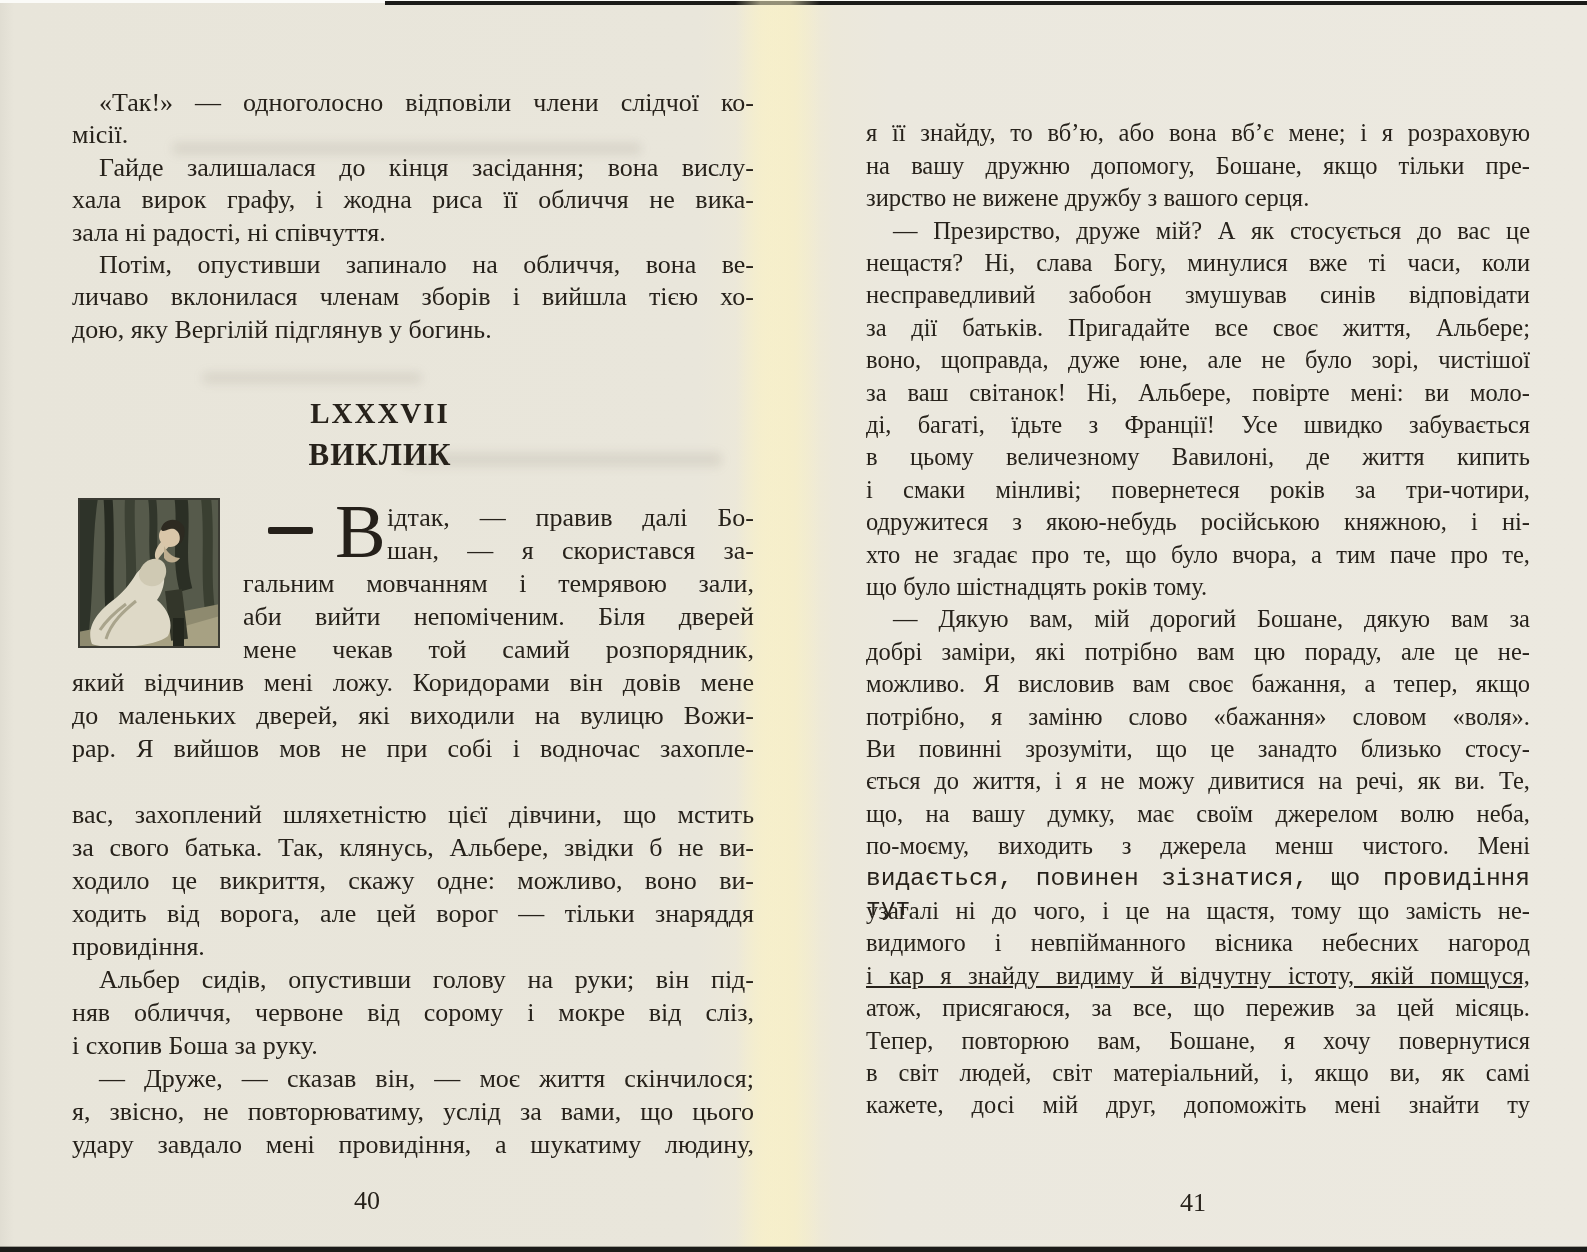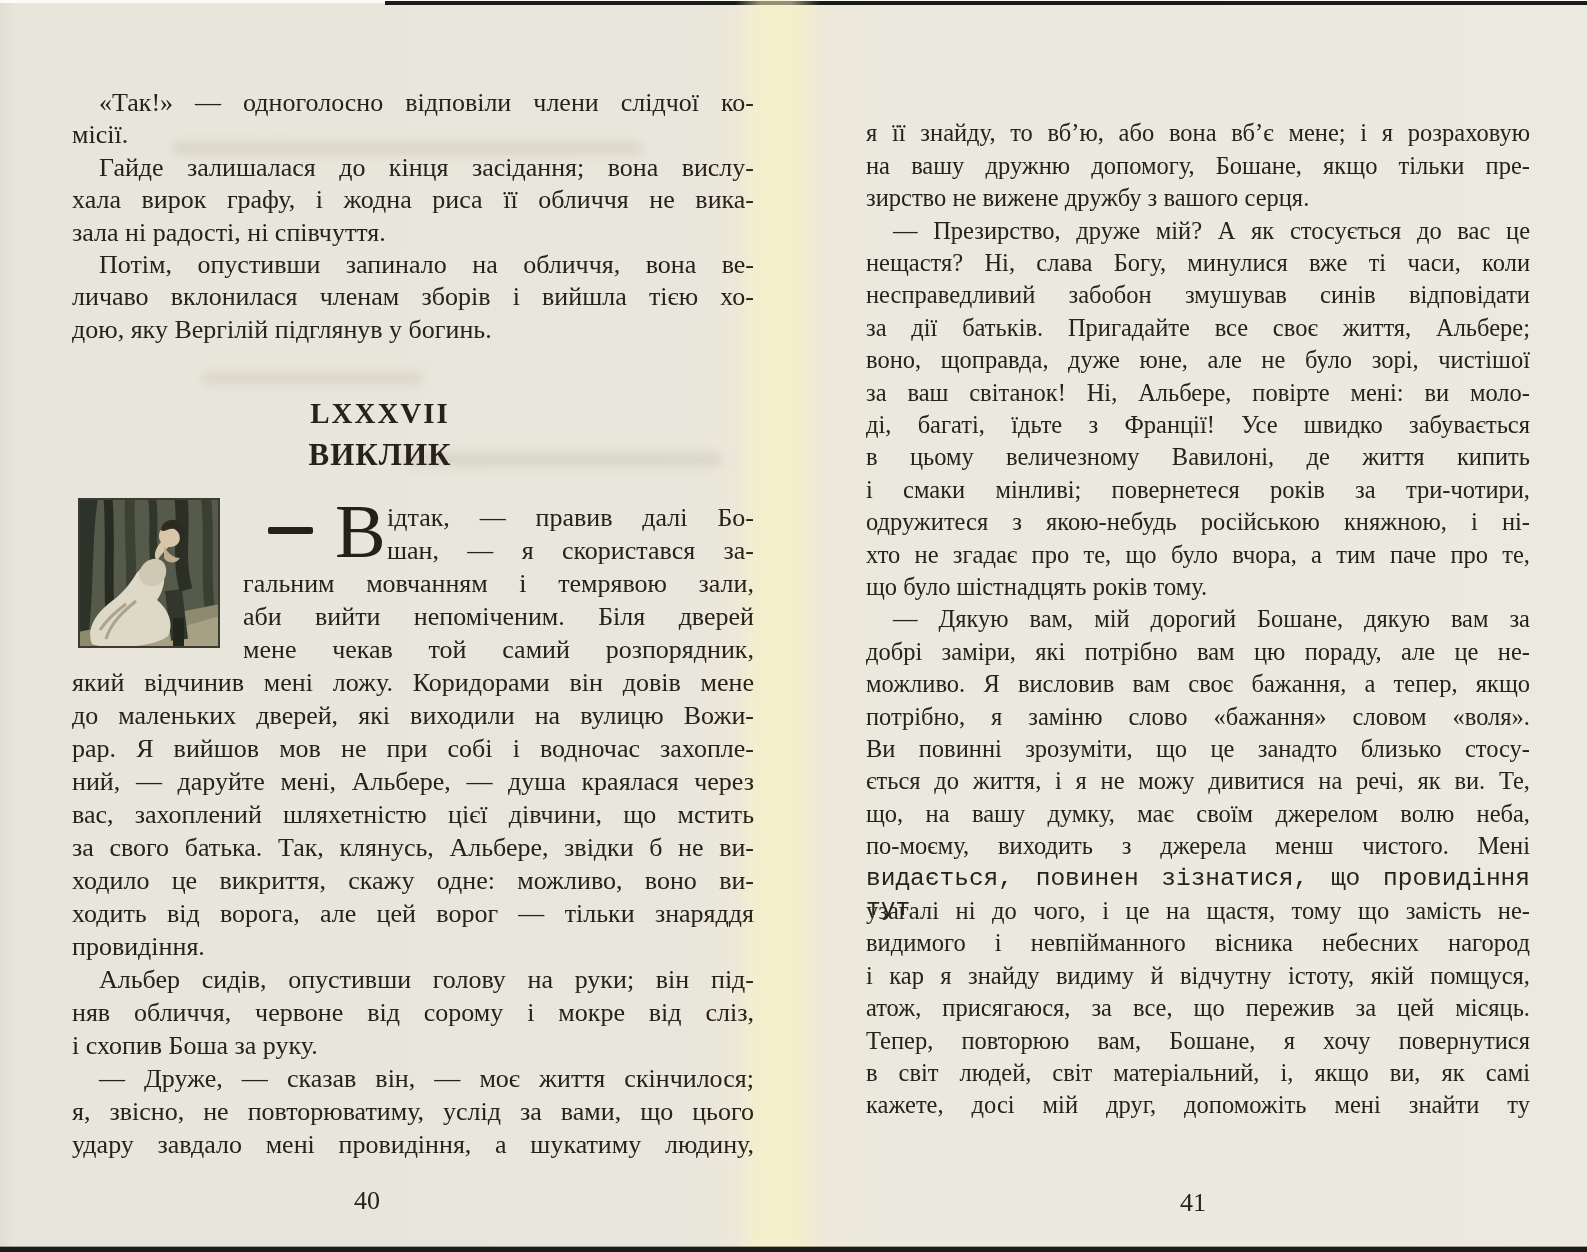--- a/index.html
+++ b/index.html
@@ -90,21 +90,20 @@
       <div class="ln h1" style="top: 398px;">LXXXVII</div>
       <div class="ln h2" style="top: 440px;">ВИКЛИК</div>
       <div class="ln j dline" style="top: 503px;">ідтак, — правив далі Бо-</div>
       <div class="ln j dline" style="top: 536px;">шан, — я скористався за-</div>
       <div class="ln j wline" style="top: 569px;">гальним мовчанням і темрявою зали,</div>
       <div class="ln j wline" style="top: 602px;">аби вийти непоміченим. Біля дверей</div>
       <div class="ln j wline" style="top: 635px;">мене чекав той самий розпорядник,</div>
       <div class="ln j" style="top: 668px;">який відчинив мені ложу. Коридорами він довів мене</div>
       <div class="ln j" style="top: 701px;">до маленьких дверей, які виходили на вулицю Вожи-</div>
       <div class="ln j" style="top: 734px;">рар. Я вийшов мов не при собі і водночас захопле-</div>
-      <div class="ln j" style="top: 767px;">ний, — даруйте мені, Альбере, — душа краялася через</div>
       <div class="ln j" style="top: 800px;">вас, захоплений шляхетністю цієї дівчини, що мстить</div>
       <div class="ln j" style="top: 833px;">за свого батька. Так, клянусь, Альбере, звідки б не ви-</div>
       <div class="ln j" style="top: 866px;">ходило це викриття, скажу одне: можливо, воно ви-</div>
       <div class="ln j" style="top: 899px;">ходить від ворога, але цей ворог — тільки знаряддя</div>
       <div class="ln last" style="top: 932px;">провидіння.</div>
       <div class="ln j ind" style="top: 965px;">Альбер сидів, опустивши голову на руки; він під-</div>
       <div class="ln j" style="top: 998px;">няв обличчя, червоне від сорому і мокре від сліз,</div>
       <div class="ln last" style="top: 1031px;">і схопив Боша за руку.</div>
       <div class="ln j ind" style="top: 1064px;">— Друже, — сказав він, — моє життя скінчилося;</div>
       <div class="ln j" style="top: 1097px;">я, звісно, не повторюватиму, услід за вами, що цього</div>
@@ -132,21 +131,21 @@
       <div class="ln j" style="top: 637px;">добрі заміри, які потрібно вам цю пораду, але це не-</div>
       <div class="ln j" style="top: 669px;">можливо. Я висловив вам своє бажання, а тепер, якщо</div>
       <div class="ln j" style="top: 702px;">потрібно, я заміню слово «бажання» словом «воля».</div>
       <div class="ln j" style="top: 734px;">Ви повинні зрозуміти, що це занадто близько стосу-</div>
       <div class="ln j" style="top: 766px;">ється до життя, і я не можу дивитися на речі, як ви. Те,</div>
       <div class="ln j" style="top: 799px;">що, на вашу думку, має своїм джерелом волю неба,</div>
       <div class="ln j" style="top: 831px;">по-моєму, виходить з джерела менш чистого. Мені</div>
       <div class="ln j" style="top: 864px; font-family: Liberation Mono, monospace;">видається, повинен зізнатися, що провидіння тут</div>
       <div class="ln j" style="top: 896px;">узагалі ні до чого, і це на щастя, тому що замість не-</div>
       <div class="ln j" style="top: 928px;">видимого і невпійманного вісника небесних нагород</div>
-      <div class="ln j" style="top: 961px;">і кар я знайду видиму й відчутну істоту, якій помщуся,</div>
+      <div class="ln j" style="top: 961px; text-decoration: underline;">і кар я знайду видиму й відчутну істоту, якій помщуся,</div>
       <div class="ln j" style="top: 993px;">атож, присягаюся, за все, що пережив за цей місяць.</div>
       <div class="ln j" style="top: 1026px;">Тепер, повторюю вам, Бошане, я хочу повернутися</div>
       <div class="ln j" style="top: 1058px;">в світ людей, світ матеріальний, і, якщо ви, як самі</div>
       <div class="ln j" style="top: 1090px;">кажете, досі мій друг, допоможіть мені знайти ту</div>
     </div>
 
   <div class="edge-bottom"></div>
 </div>
 
 </body></html>

